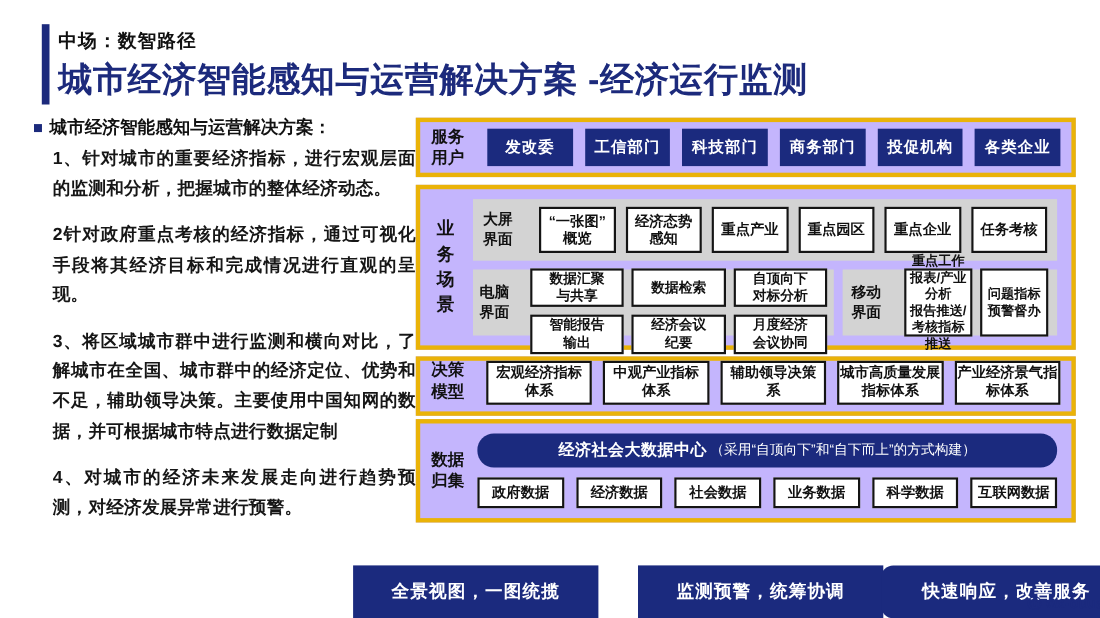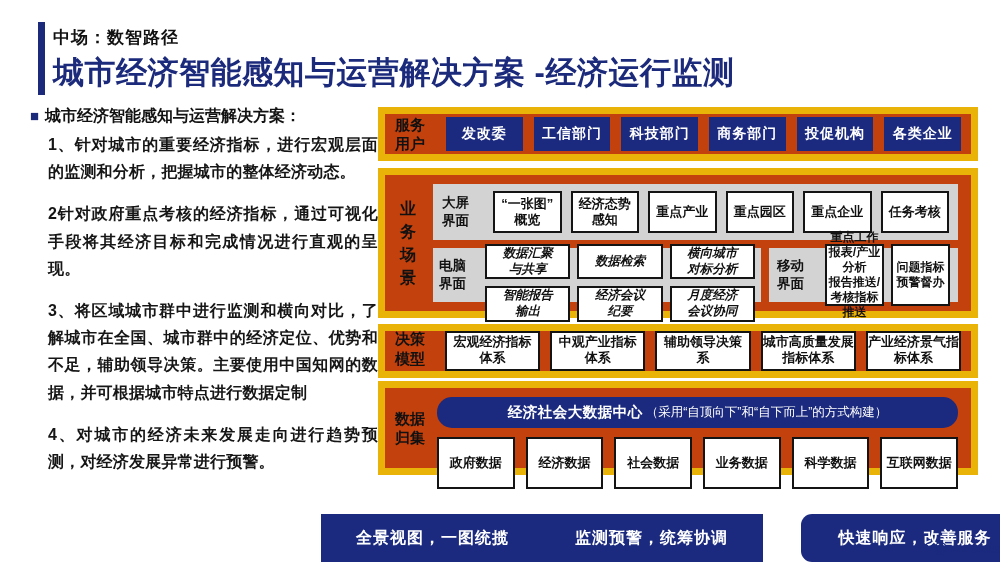--- a/index.html
+++ b/index.html
@@ -14,21 +14,21 @@
 
   
   .left-panel { position:absolute; left:30px; top:106px; width:348px; }
   .left-heading { font-size:16px; font-weight:bold; color:#111; margin-bottom:4px; white-space:nowrap; }
   .left-heading .sq { color:#1c2a7c; font-size:15px; margin-right:6px; }
   .left-panel p { font-size:16px; font-weight:bold; color:#161616; line-height:1.7;
     text-align:justify; margin-bottom:15px; letter-spacing:0.2px;margin-left:18px; }
 
   
   .diagram { position:absolute; left:378px; top:107px; width:612px; height:368px; }
-  .drow { position:absolute; left:0; right:12px; border:7px solid #eab308; background:#c2410c; }
+  .drow { position:absolute; left:0; right:12px; border:4px solid #eab308; background:#c4b5fd; }
   .row-users { top:0; height:54px; display:flex; align-items:center; padding:0 10px 0 0; }
   .row-scenes { top:61px; height:150px; }
   .row-models { top:217px; height:54px; display:flex; padding:0 10px 0 0;font-family:Liberation Mono, monospace; }
   .row-data  { top:274px; height:94px; }
 
   .vlabel { font-weight:bold; color:#111; text-align:center; white-space:pre-line; line-height:1.3; }
   .lbl-users { width:50px; font-size:15px; flex:0 0 50px; }
   .lbl-scenes { position:absolute; left:0; top:0; bottom:0; width:46px; display:flex; align-items:center; justify-content:center; font-size:16px; line-height:1.45; }
   .lbl-models { width:50px; font-size:15px; flex:0 0 50px; }
   .lbl-data { position:absolute; left:0; top:0; bottom:0; width:50px; display:flex; align-items:center; justify-content:center; font-size:15px; }
@@ -39,39 +39,39 @@
   .gray-panel { position:absolute; background:#d3d3d3; display:flex; align-items:center; }
   .panel-big { left:48px; top:9px; right:13px; height:56px; padding:0 9px; }
   .panel-pc { left:48px; top:73px; width:328px; bottom:9px; padding:0 6px; }
   .panel-mobile { left:384px; top:73px; right:13px; bottom:9px; padding:0 8px; }
   .panel-lbl { font-weight:bold; color:#111; text-align:left; white-space:pre-line; line-height:1.3; font-size:13.5px; flex:0 0 42px; }
 
   .wbox { background:#fff; border:2px solid #141414; color:#111; font-weight:bold;
     display:flex; align-items:center; justify-content:center; text-align:center;
     white-space:pre-line; line-height:1.25; }
   .panel-big .wbox { flex:1; height:42px; margin-left:9px; font-size:13px; }
-  .pc-grid { flex:1; display:grid; grid-template-columns:1fr 1fr 1fr; grid-template-rows:1fr 1fr; gap:7px; height:62px; margin-left:4px;font-style:italic; }
+  .pc-grid { flex:1; display:grid; grid-template-columns:1fr 1fr 1fr; grid-template-rows:1fr 1fr; gap:7px; height:62px; margin-left:4px; }
   .pc-grid .wbox { font-size:12.5px; }
   .mobile-col { flex:1; display:flex; flex-direction:row; gap:7px; height:62px; margin-left:6px; }
   .mobile-col .wbox { flex:1; font-size:12px; }
   .row-models .wbox { flex:1; height:40px; margin-left:10px; font-size:13px; }
 
   .data-banner { position:absolute; left:52px; right:13px; top:9px; height:31px; background:#1b2a7e;
     border-radius:15px; display:flex; align-items:center; justify-content:center; color:#fff; white-space:nowrap; }
   .data-banner .bt { font-size:14.5px; font-weight:bold; letter-spacing:0.5px; }
   .data-banner .bn { font-size:12.5px; font-weight:normal; margin-left:3px; }
-  .data-boxes { position:absolute; left:52px; right:13px; top:49px; height:52px; display:flex; }
+  .data-boxes { position:absolute; left:52px; right:13px; top:49px; height:28px; display:flex; }
   .data-boxes .wbox { flex:1; font-size:13px; margin-left:11px; }
   .data-boxes .wbox:first-child { margin-left:0; }
 
   
   .footer-banner { position:absolute; top:514px; height:48px; background:#1b2a7e; color:#fff;
     font-size:16px; font-weight:bold; display:flex; align-items:center; justify-content:center; letter-spacing:1px;margin-left:44px; }
   .fb1 { left:277px; width:223px; }
-  .fb2 { left:496px; width:223px; }
+  .fb2 { left:536px; width:223px; }
   .fb3 { left:757px; width:228px;border-radius:11px; }
 
   .watermark { position:absolute; left:934px; top:540px; color:#1b2a7e; font-size:13px; font-weight:bold; white-space:nowrap; }
 </style>
 </head>
 <body>
 
 <div class="page">
 
   <div class="accent-bar"></div>
@@ -120,21 +120,21 @@
         <div class="wbox">任务考核</div>
       </div>
 
       <div class="gray-panel panel-pc">
         <div class="panel-lbl">电脑
 界面</div>
         <div class="pc-grid">
           <div class="wbox">数据汇聚
 与共享</div>
           <div class="wbox">数据检索</div>
-          <div class="wbox">横向城市
+          <div class="wbox">自顶向下
 对标分析</div>
           <div class="wbox">智能报告
 输出</div>
           <div class="wbox">经济会议
 纪要</div>
           <div class="wbox">月度经济
 会议协同</div>
         </div>
       </div>
 

